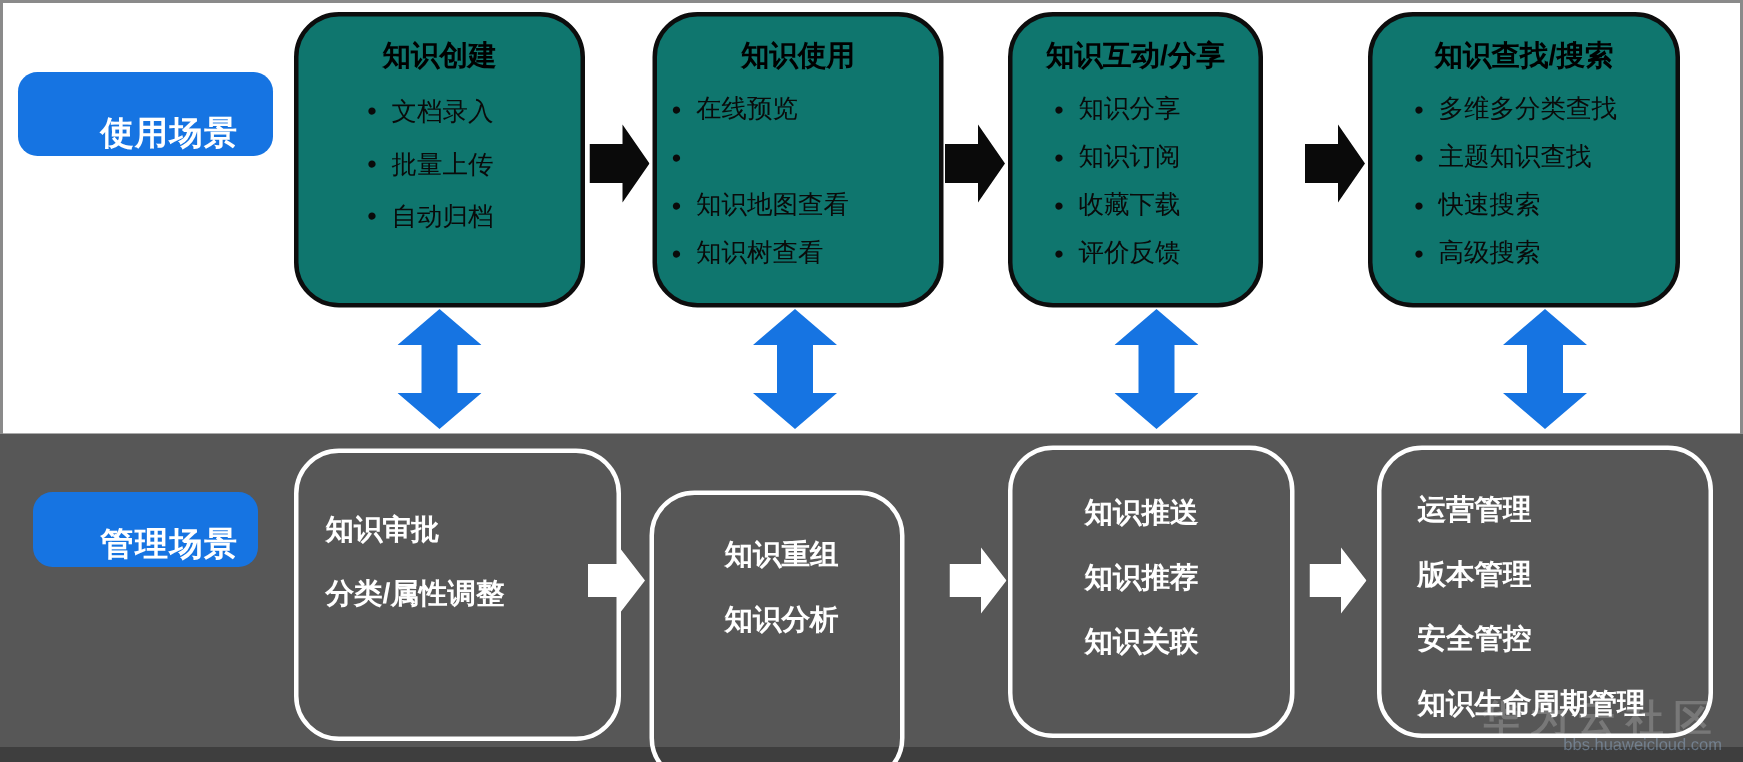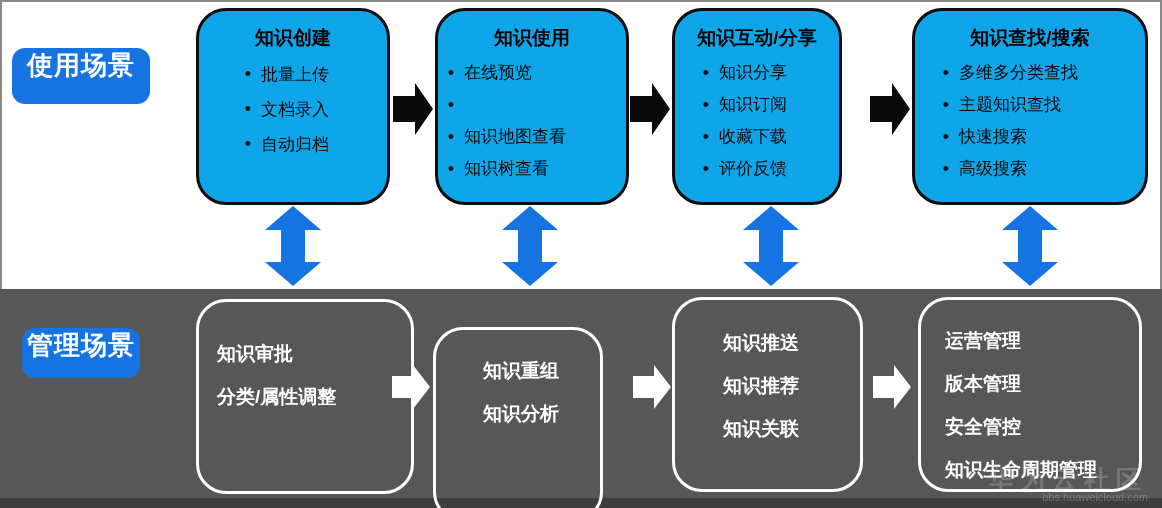--- a/index.html
+++ b/index.html
@@ -14,39 +14,39 @@
   .stage{position:relative;width:1162px;height:508px;overflow:hidden;background:#fff;}
 
   
   .top-area{position:absolute;left:0;top:0;width:1158px;height:287px;background:#fff;
             border-top:2px solid var(--frame-border);border-left:2px solid var(--frame-border);
             border-right:2px solid var(--frame-border);}
   .dark-band{position:absolute;left:0;top:289px;width:1162px;height:209px;background:var(--dark-band);}
   .dark-strip{position:absolute;left:0;top:498px;width:1162px;height:10px;background:var(--darker-strip);}
 
   
-  .row-label{position:absolute;display:flex;align-items:flex-start;justify-content:center;
-             background:var(--accent-blue);color:#fff;font-weight:bold;font-size:26px;
-             border-radius:13px;letter-spacing:1px;}
+  .row-label{position:absolute;display:flex;align-items:flex-end;justify-content:center;
+             background:var(--accent-blue);color:#fff;font-weight:bold;font-size:22px;
+             border-radius:13px;letter-spacing:1px;padding-left:32px;}
   .row-label.usage{left:12px;top:48px;width:138px;height:56px;}
   .row-label.management{left:22px;top:328px;width:118px;height:50px;}
 
   
-  .ubox{position:absolute;top:8px;height:197px;background:#0ea5e9;border:3px solid var(--box-border-dark);
+  .ubox{position:absolute;top:8px;height:197px;background:#0f766e;border:3px solid var(--box-border-dark);
         border-radius:30px;box-sizing:border-box;}
   .ubox .title{text-align:center;font-weight:bold;font-size:19px;color:#000;margin-top:14px;line-height:26px;}
   .ubox ul{list-style:none;margin:6px 0 0 0;padding:0;}
   .ubox li{display:flex;align-items:center;font-size:17px;font-weight:500;color:#0a0a0a;
            line-height:32px;height:32px;}
   .ubox li .bullet{display:inline-block;width:26px;text-align:center;flex:0 0 26px;}
   .ubox li .bullet::before{content:"\2022";font-size:18px;}
   .ubox1{left:196px;width:194px;}  .ubox1 ul{padding-left:36px;}  .ubox1 li{height:35px;line-height:35px;}
   .ubox2{left:435px;width:194px;}  .ubox2 ul{padding-left:0;}
   .ubox3{left:672px;width:170px;}  .ubox3 ul{padding-left:18px;}
-  .ubox4{left:912px;width:236px;}  .ubox4 ul{padding-left:18px;}
+  .ubox4{left:912px;width:208px;}  .ubox4 ul{padding-left:18px;}
 
   
   .mbox{position:absolute;height:195px;background:transparent;border:3px solid #fff;
         border-radius:30px;box-sizing:border-box;color:#fff;font-weight:bold;font-size:19px;}
   .mbox .line{line-height:43px;white-space:nowrap;}
   .mbox1{left:196px;top:299px;width:218px;padding:30px 0 0 18px;}
   .mbox2{left:433px;top:295px;width:170px;padding:19px 0 0 47px;margin-top:32px;}
   .mbox3{left:672px;top:297px;width:191px;padding:21px 16px 0 48px;}
   .mbox4{left:918px;top:297px;width:224px;padding:19px 4px 0 24px;font-size:19px;}
 
@@ -75,25 +75,25 @@
   </div>
   <div class="row-label management">
     <span>管理场景</span>
   </div>
 
   <div class="ubox ubox1">
     <div class="title">知识创建</div>
     <ul>
       <li>
           <span class="bullet"></span>
+          <span>文档录入</span>
+        </li>
+      <li>
+          <span class="bullet"></span>
           <span>批量上传</span>
-        </li>
-      <li>
-          <span class="bullet"></span>
-          <span>文档录入</span>
         </li>
       <li>
           <span class="bullet"></span>
           <span>自动归档</span>
         </li>
     </ul>
   </div>
 
   <div class="ubox ubox2">
     <div class="title">知识使用</div>

